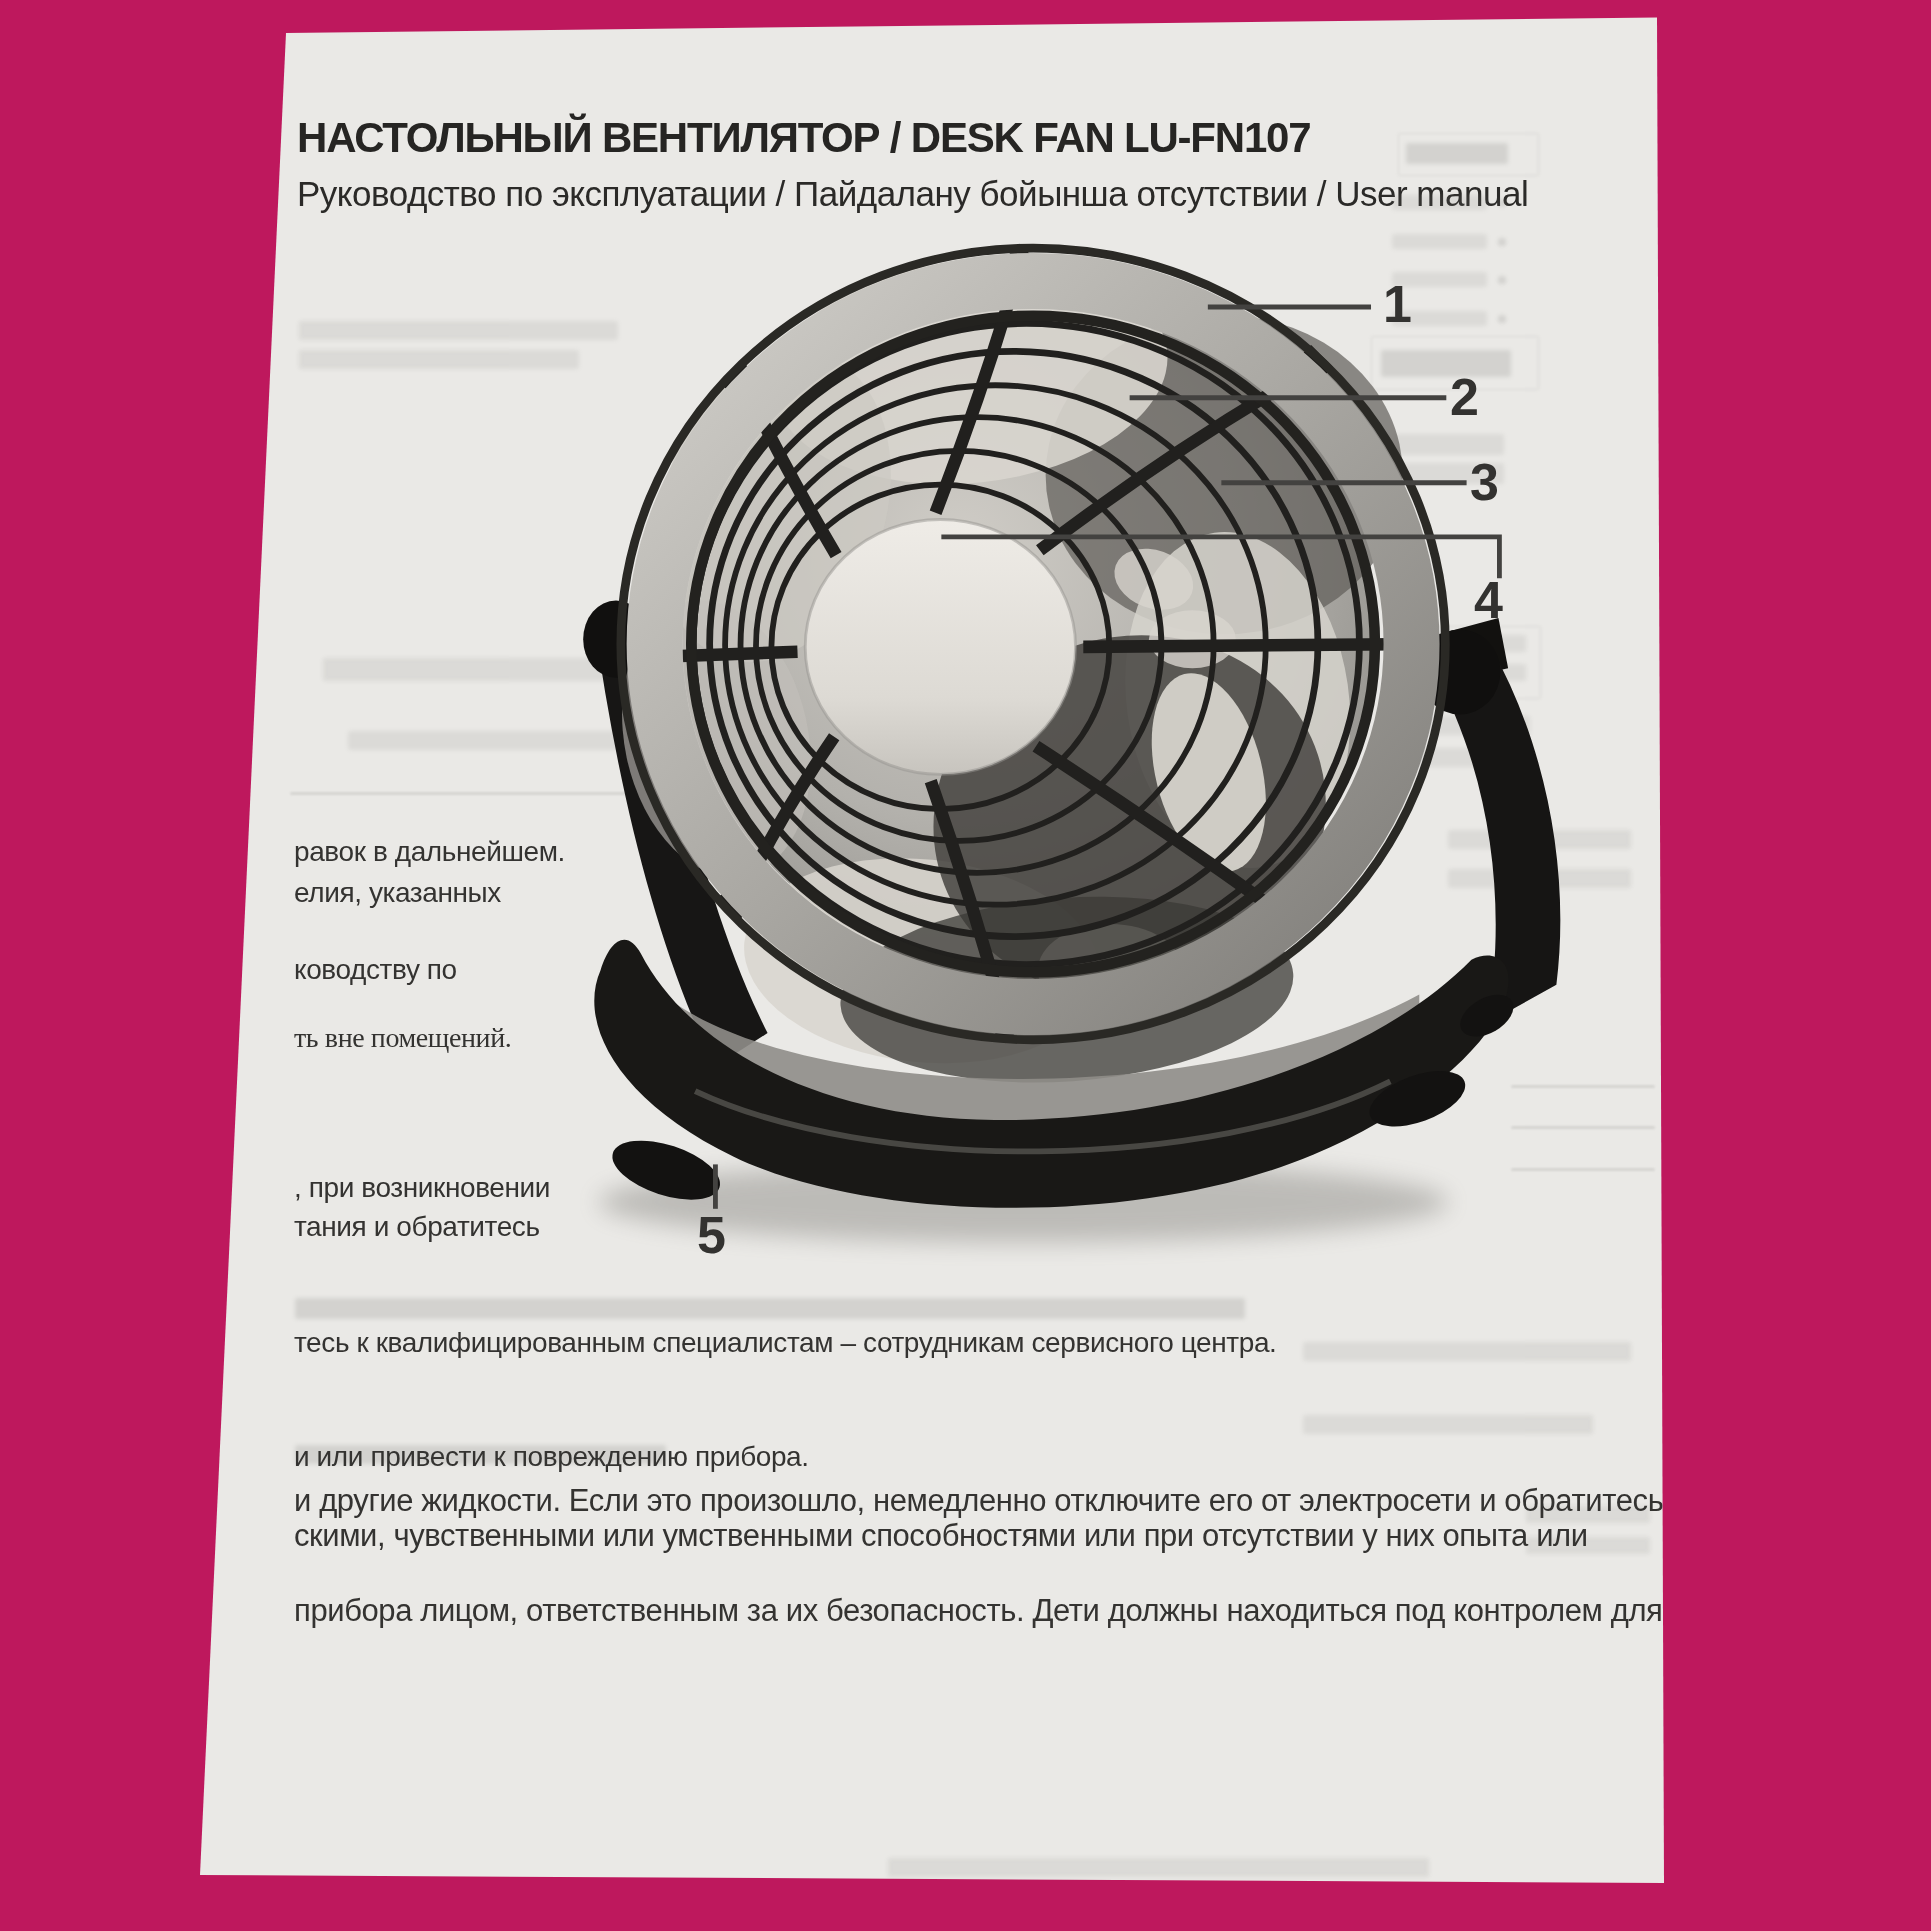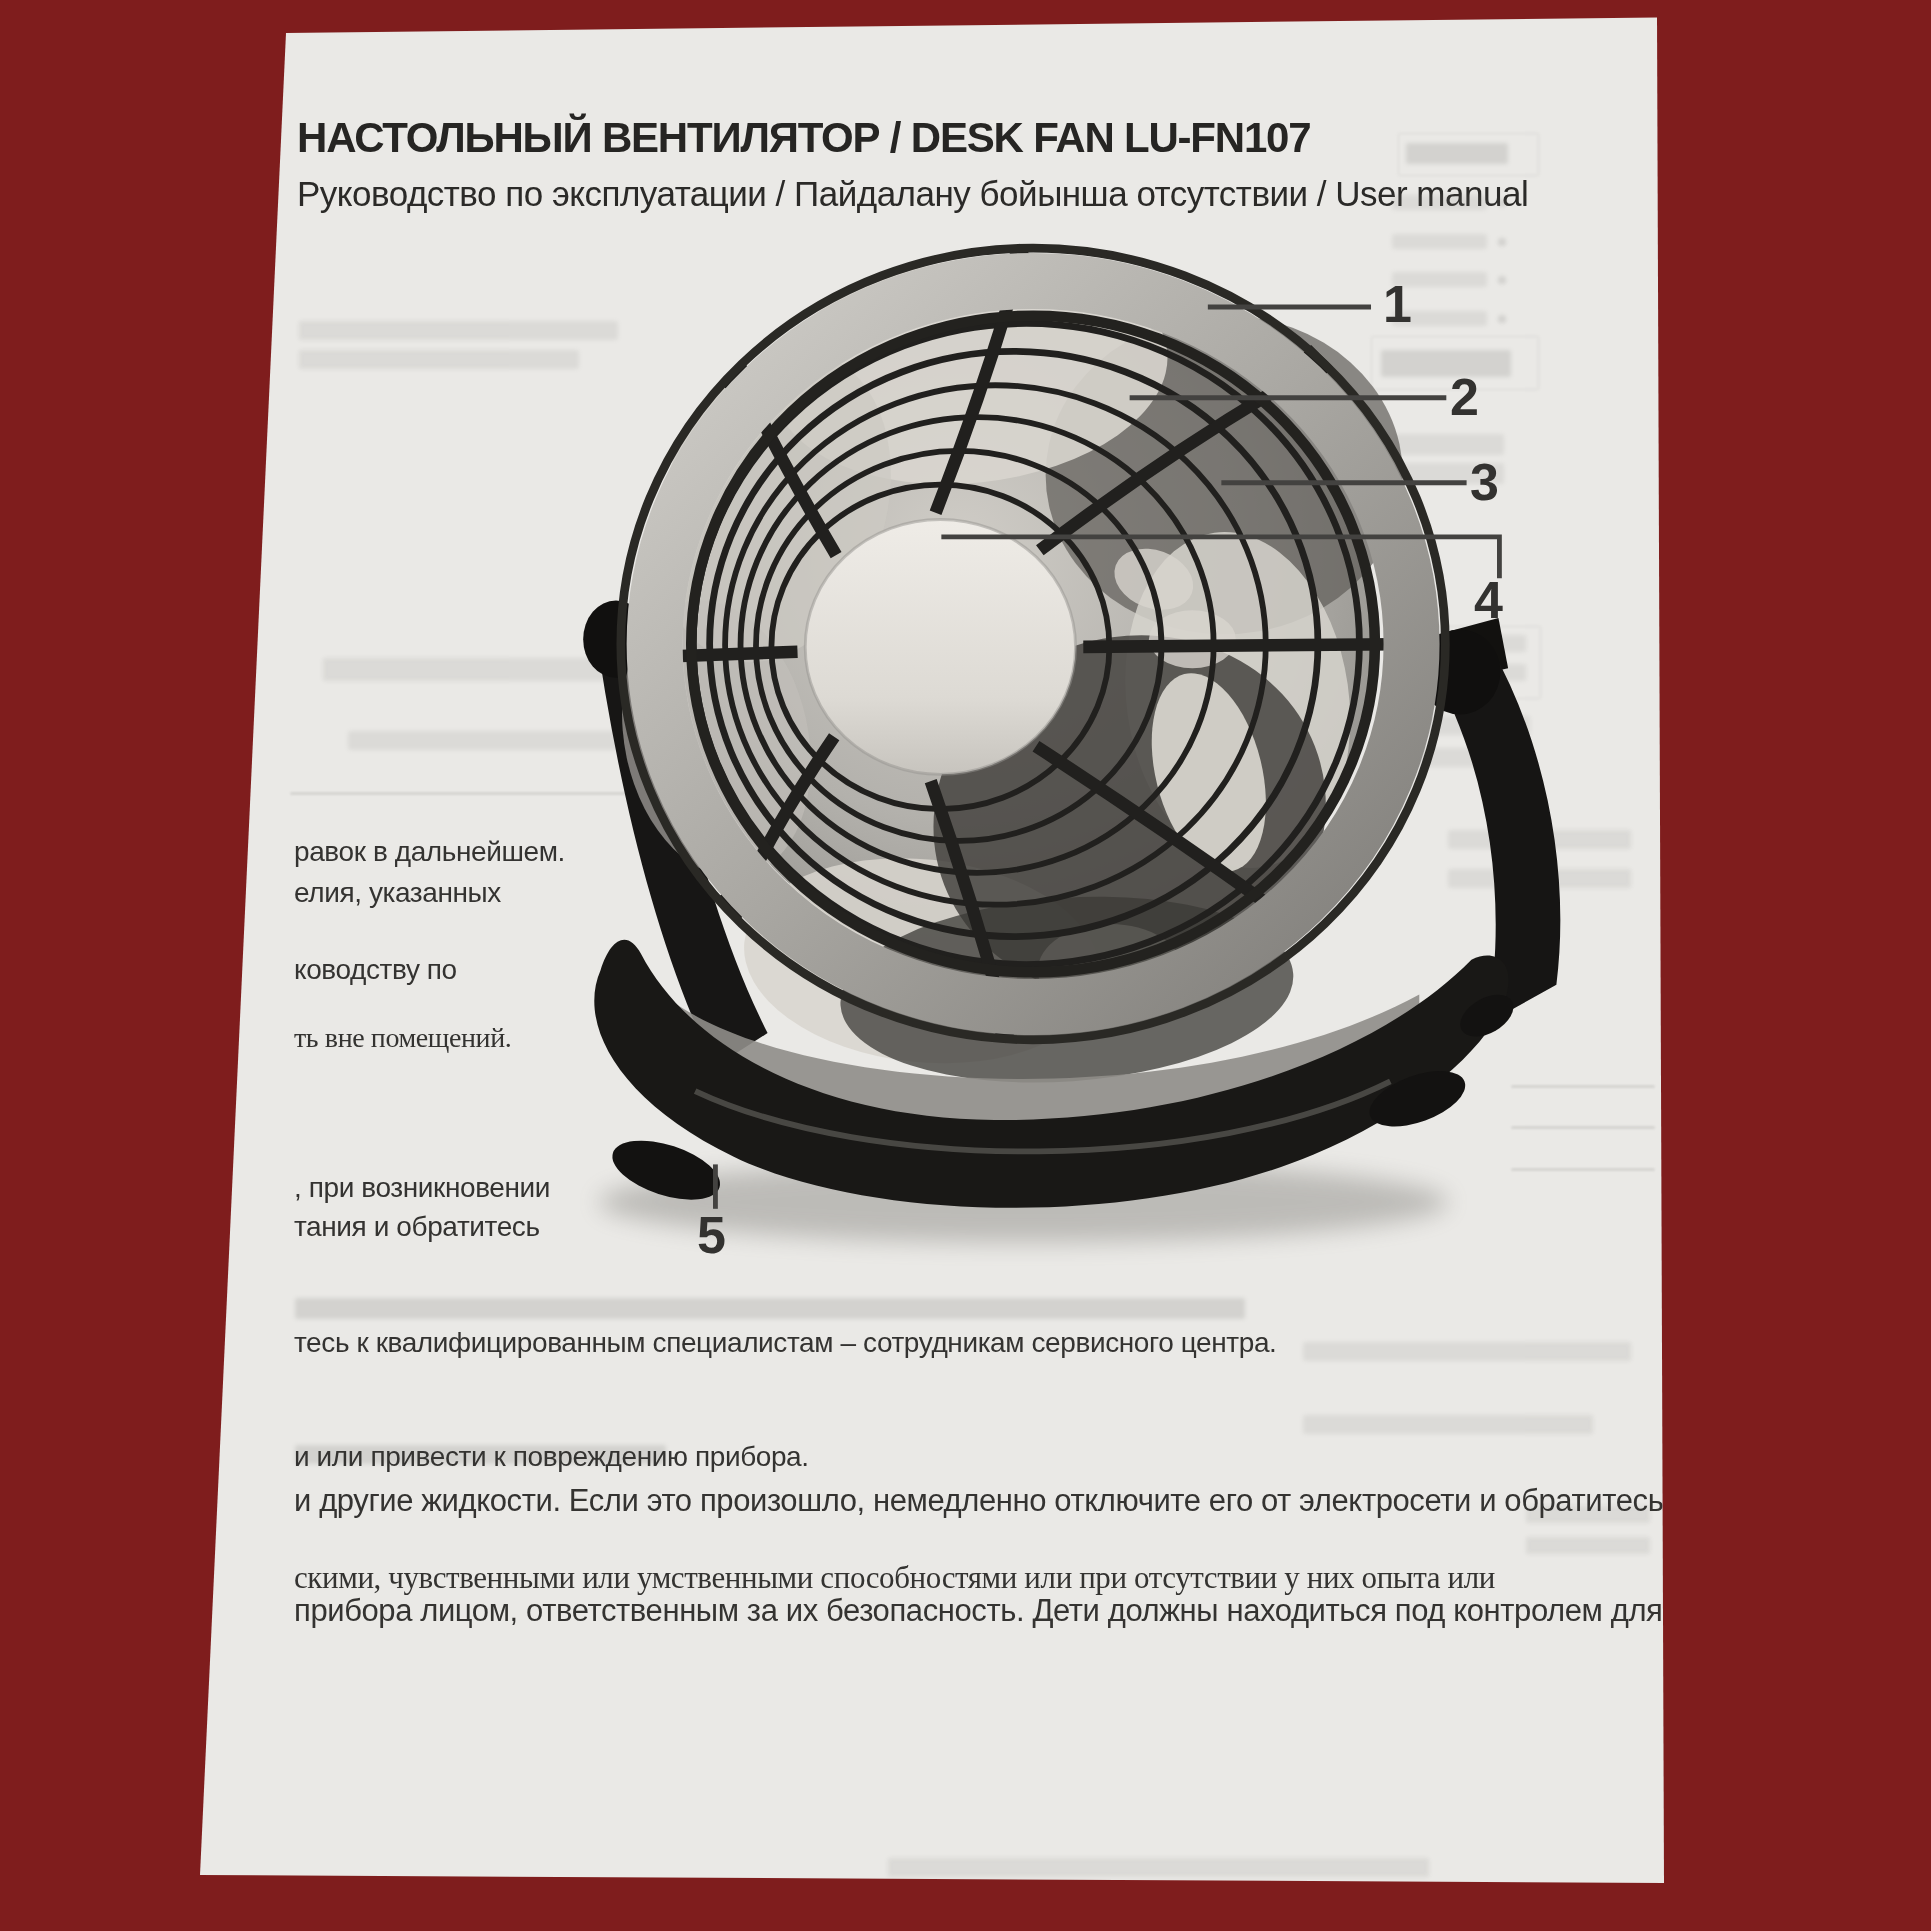--- a/index.html
+++ b/index.html
@@ -1,18 +1,18 @@
 <!DOCTYPE html>
 <html><head>
 <meta charset="utf-8">
 <style>
   html,body{margin:0;padding:0;background:#ffffff;}
   #screenshot{
     position:relative;width:1931px;height:1931px;overflow:hidden;
-    background:#7f1d1d;
+    background:#be185d;
     font-family:"Liberation Sans", sans-serif;
   }
   
   #paper{
     position:absolute;inset:0;
     clip-path:polygon(286px 33px, 1657px 17.4px, 1664px 1883px, 200px 1875px);
     background-color:#eae9e6;
     background-image:
       linear-gradient(92deg, rgba(0,0,0,.08), rgba(0,0,0,0) 2.6%),
       linear-gradient(268deg, rgba(0,0,0,.05), rgba(0,0,0,0) 3%),
@@ -197,18 +197,18 @@
 
     <div class="frag" style="top:836px;">равок в дальнейшем.</div>
     <div class="frag" style="top:877px;">елия, указанных</div>
     <div class="frag" style="top:954px;">ководству по</div>
     <div class="frag" style="top:1022px;font-family:Liberation Serif, serif;">ть вне помещений.</div>
     <div class="frag" style="top:1172px;">, при возникновении</div>
     <div class="frag" style="top:1211px;">тания и обратитесь</div>
     <div class="frag" style="top:1327px;">тесь к квалифицированным специалистам – сотрудникам сервисного центра.</div>
     <div class="frag" style="top:1441px;">и или привести к повреждению прибора.</div>
     <div class="frag small" style="top:1483px;">и другие жидкости. Если это произошло, немедленно отключите его от электросети и обратитесь</div>
-    <div class="frag small" style="top:1560px;font-family:Liberation Serif, serif;">скими, чувственными или умственными способностями или при отсутствии у них опыта или</div>
+    <div class="frag small" style="top:1518px;">скими, чувственными или умственными способностями или при отсутствии у них опыта или</div>
     <div class="frag small" style="top:1593px;">прибора лицом, ответственным за их безопасность. Дети должны находиться под контролем для</div>
 
   </div>
 </div>
 
 
 </body></html>

